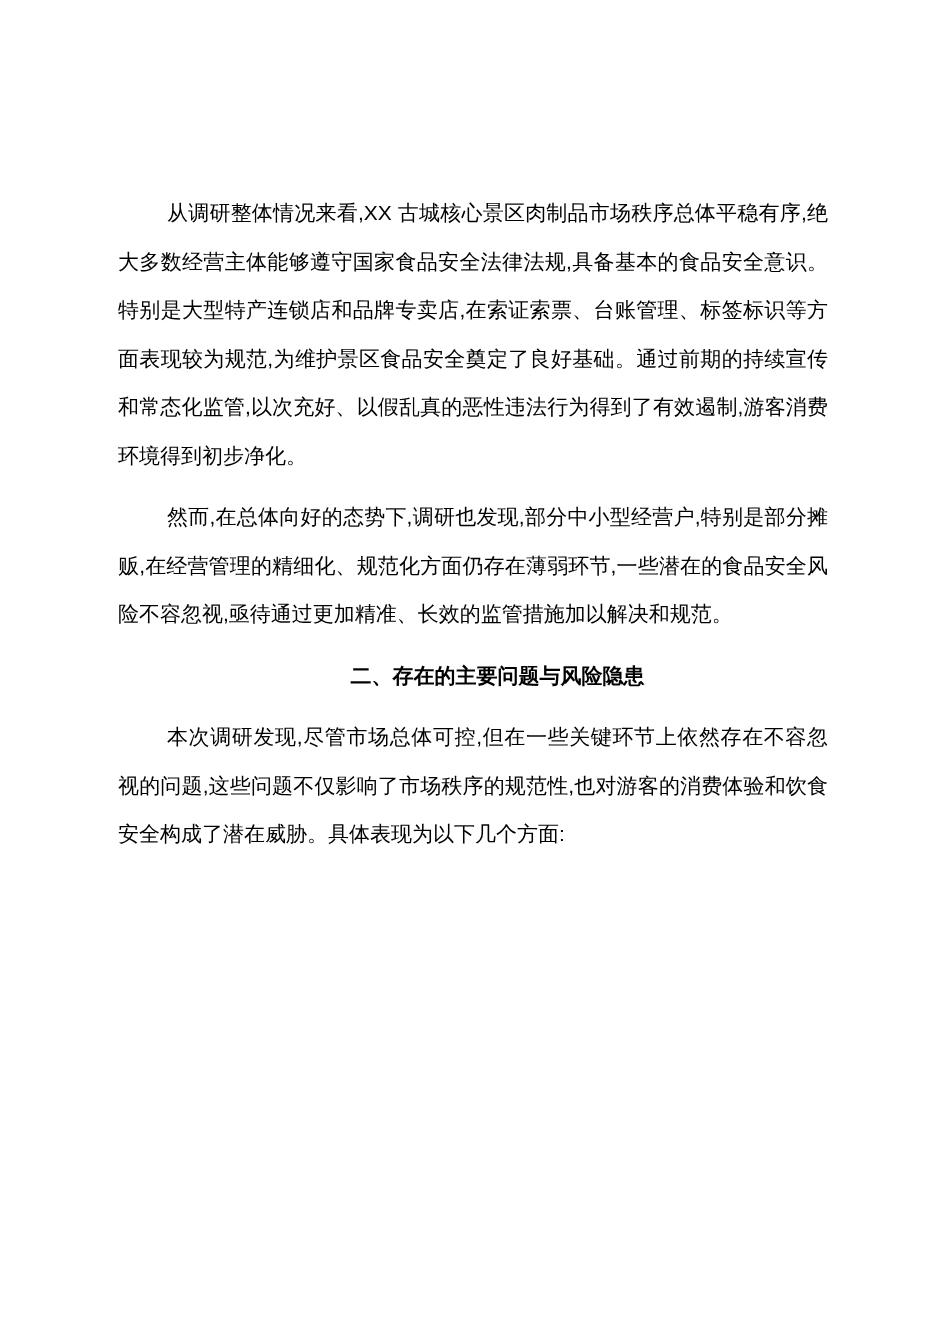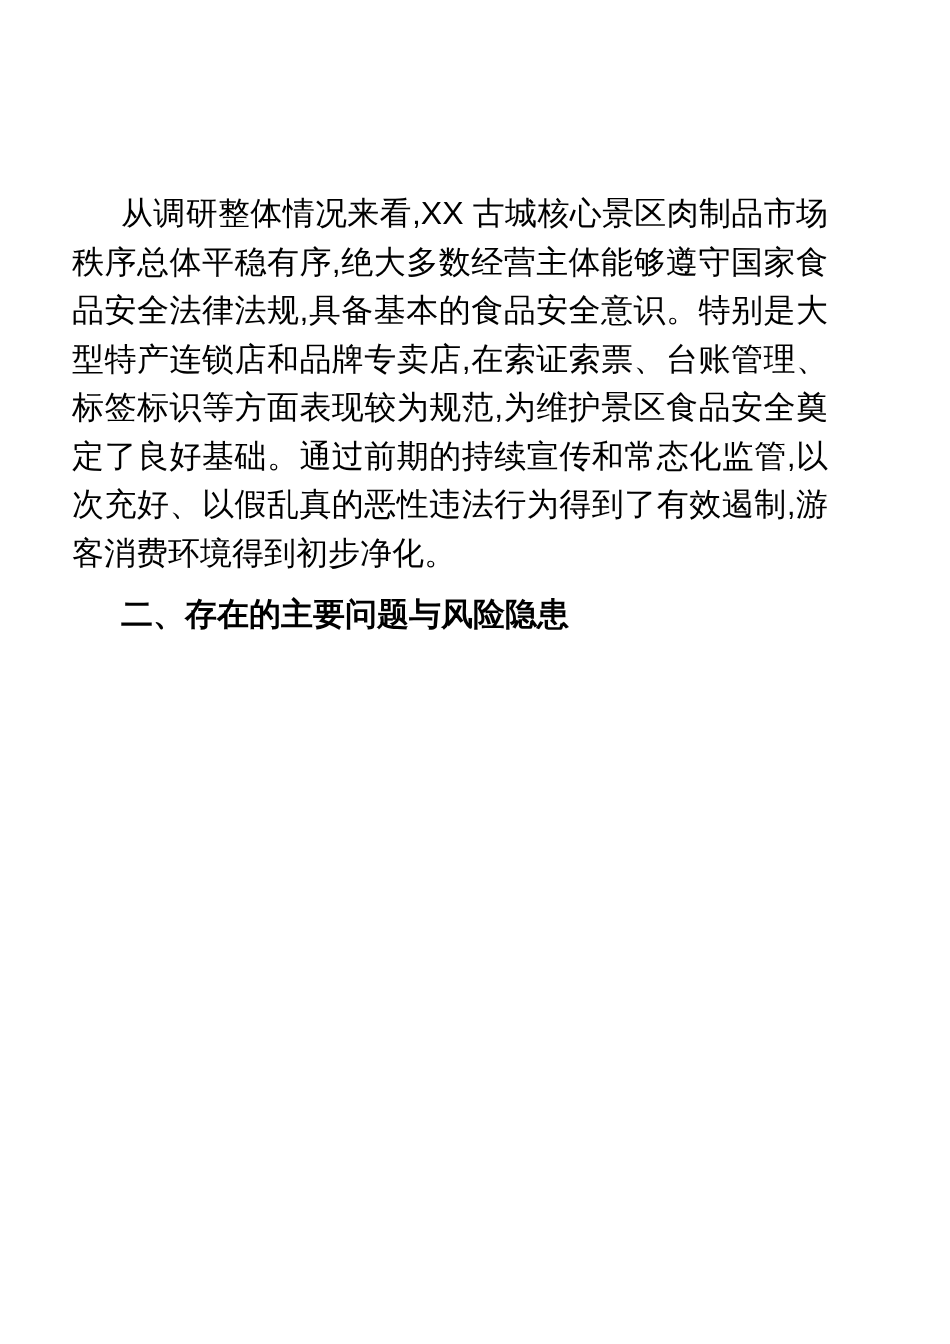--- a/index.html
+++ b/index.html
@@ -7,46 +7,48 @@
       padding: 0;
       background: #ffffff;
     }
     .page {
       position: relative;
       width: 950px;
       height: 1344px;
       background: #ffffff;
       overflow: hidden;
       box-sizing: border-box;
-      padding: 189px 122px 0 72px;
+      padding: 189px 122px 0 118px;
       font-family: "Liberation Sans", "DejaVu Sans", sans-serif;
-      font-size: 32px;
+      font-size: 21px;
       line-height: 48.5px;
       color: #000000;
     }
     .para {
       margin: 0 0 13px 0;
       text-align: justify;
       text-justify: inter-ideograph;
       text-indent: 49px;
       font-weight: normal;
     }
     .para.heading {
       font-weight: bold;
-      text-align: left;
+      text-align: center;
     }
     .para.subheading {
       font-weight: normal;
       text-align: left;
     }
   </style>
 </head>
 <body>
 
 <div class="page">
   <p class="para">从调研整体情况来看,XX 古城核心景区肉制品市场秩序总体平稳有序,绝大多数经营主体能够遵守国家食品安全法律法规,具备基本的食品安全意识。特别是大型特产连锁店和品牌专卖店,在索证索票、台账管理、标签标识等方面表现较为规范,为维护景区食品安全奠定了良好基础。通过前期的持续宣传和常态化监管,以次充好、以假乱真的恶性违法行为得到了有效遏制,游客消费环境得到初步净化。</p>
 
+  <p class="para">然而,在总体向好的态势下,调研也发现,部分中小型经营户,特别是部分摊贩,在经营管理的精细化、规范化方面仍存在薄弱环节,一些潜在的食品安全风险不容忽视,亟待通过更加精准、长效的监管措施加以解决和规范。</p>
 
   <p class="para heading">二、存在的主要问题与风险隐患</p>
 
+  <p class="para">本次调研发现,尽管市场总体可控,但在一些关键环节上依然存在不容忽视的问题,这些问题不仅影响了市场秩序的规范性,也对游客的消费体验和饮食安全构成了潜在威胁。具体表现为以下几个方面:</p>
 
 
 </div>
 
 </body></html>

